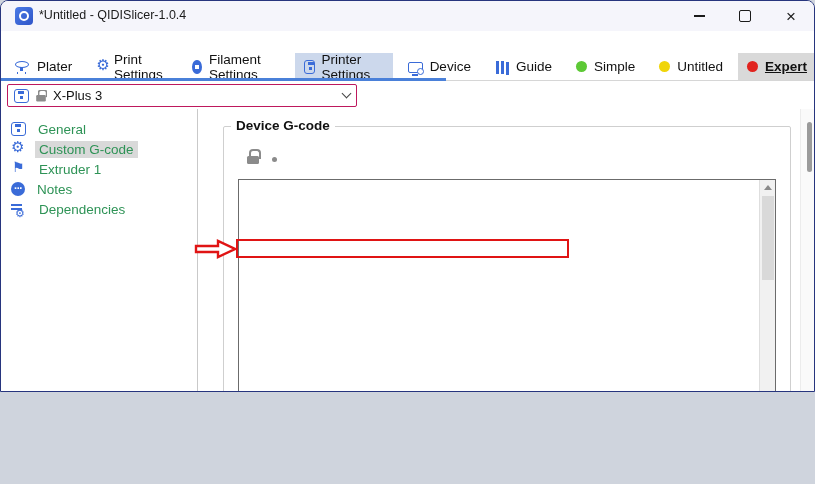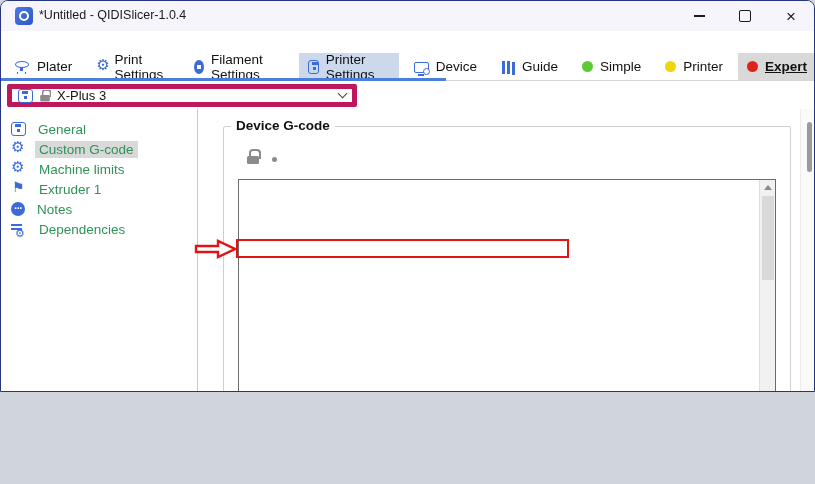--- a/index.html
+++ b/index.html
@@ -28,21 +28,21 @@
   #tabbar { position:absolute; left:0; top:52px; width:815px; height:28px; background:#fff;
     border-bottom:1px solid #d6d6d6; display:flex; align-items:stretch; padding-left:4px; gap:6px; }
   .tab { display:flex; align-items:center; gap:7px; padding:0 9px; font-size:13.5px; color:#111; }
   .tab.selected { background:#ccd8ec; }
   .tab.mode.selected { background:#d9d9d9;text-decoration:underline; }
   .tab.bold .tab-label { font-weight:bold; }
   #tab-underline { position:absolute; left:0; top:77px; width:445px; height:3px; background:#4a80d9; }
   
   #presetrow { position:absolute; left:0; top:80px; width:815px; height:28px; background:#fff; }
   #preset-combo { position:absolute; left:6px; top:3px; width:350px; height:23px; background:#fff;
-    border:5px solid #be185d; border-radius:2px; display:flex; align-items:center; gap:6px; padding:0 6px; }
+    border:1px solid #be185d; border-radius:2px; display:flex; align-items:center; gap:6px; padding:0 6px; }
   #preset-combo .label { font-size:13px; color:#111; flex:1; }
   .chevron { width:7px; height:7px; border-right:1.4px solid #444; border-bottom:1.4px solid #444;
     transform:rotate(45deg); margin-top:-4px; }
   #preset-toolbar span.slot { position:absolute; display:inline-block; }
   #preset-toolbar .slot:nth-child(1){ left:367px; top:4px; }
   #preset-toolbar .slot:nth-child(2){ left:393px; top:3px; }
   #preset-toolbar .slot:nth-child(3){ left:422px; top:4px; }
   #preset-toolbar .slot:nth-child(4){ left:464px; top:5px; }
   #preset-toolbar .slot:nth-child(5){ left:488px; top:11px; }
   #preset-toolbar .slot:nth-child(6){ left:528px; top:4px; }
@@ -160,21 +160,21 @@
       <div class="tab">
         <span class="ic ic-guide-icon"></span>
         <span class="tab-label">Guide</span>
       </div>
       <div class="tab mode">
         <span class="ic ic-dot-mode" style="background: rgb(93, 201, 54);"></span>
         <span class="tab-label">Simple</span>
       </div>
       <div class="tab mode">
         <span class="ic ic-dot-mode" style="background: rgb(240, 213, 10);"></span>
-        <span class="tab-label">Printer</span>
+        <span class="tab-label">Untitled</span>
       </div>
       <div class="tab selected bold mode">
         <span class="ic ic-dot-mode" style="background: rgb(225, 35, 30);"></span>
         <span class="tab-label">Expert</span>
       </div>
     </div>
   <div id="tab-underline"></div>
 
   <div id="presetrow">
     <div id="preset-combo">
@@ -199,24 +199,20 @@
 
   <div class="side-item">
         <span class="ic ic-printer-icon"></span>
         <span class="side-label">General</span>
       </div>
       <div class="side-item selected">
         <span class="ic ic-gear-icon"></span>
         <span class="side-label">Custom G-code</span>
       </div>
       <div class="side-item">
-        <span class="ic ic-gear-icon"></span>
-        <span class="side-label">Machine limits</span>
-      </div>
-      <div class="side-item">
         <span class="ic ic-flag-icon"></span>
         <span class="side-label">Extruder 1</span>
       </div>
       <div class="side-item">
         <span class="ic ic-notes-icon"></span>
         <span class="side-label">Notes</span>
       </div>
       <div class="side-item">
         <span class="ic ic-dependencies-icon"></span>
         <span class="side-label">Dependencies</span>

